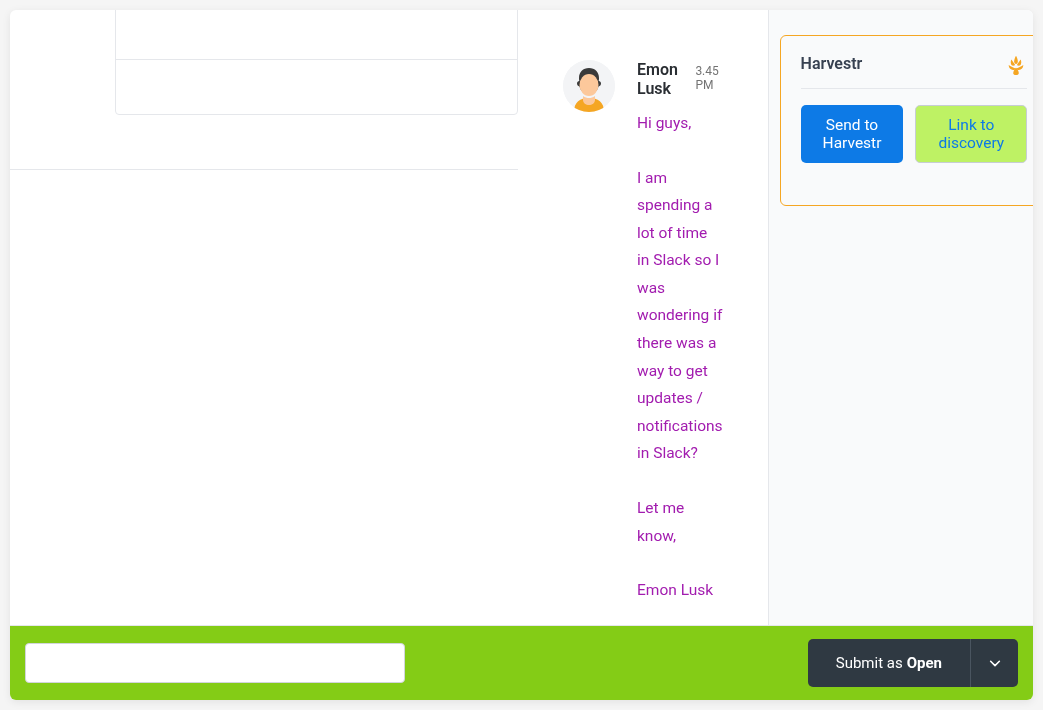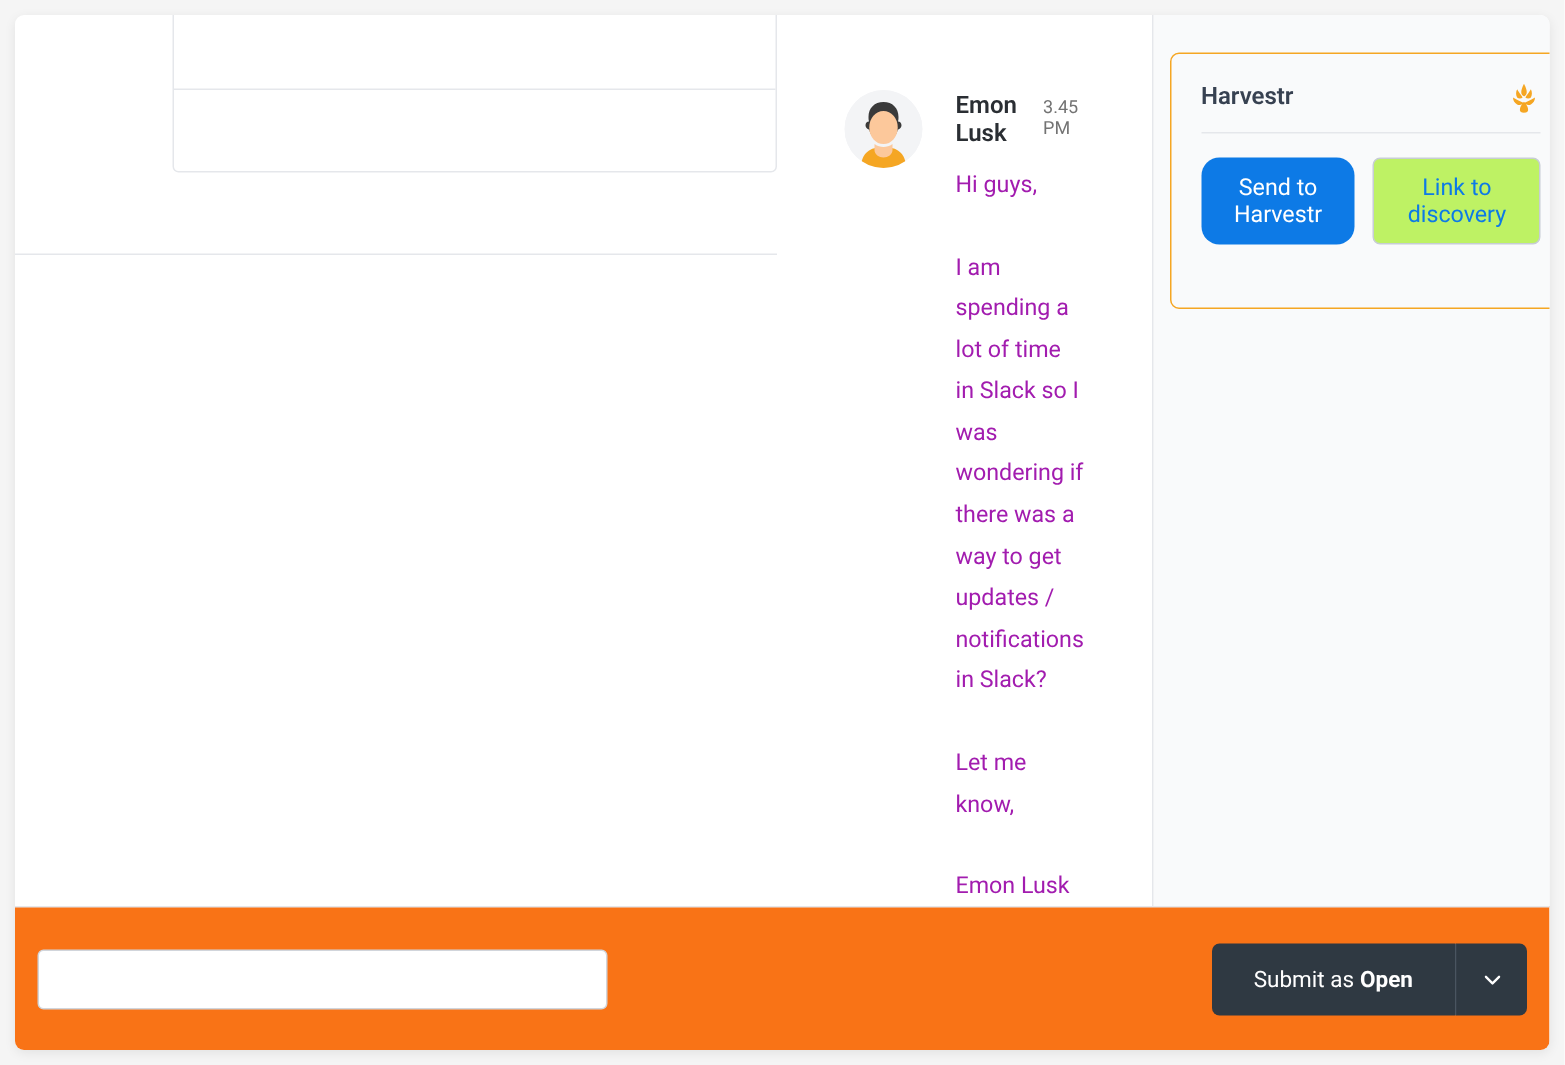--- a/index.html
+++ b/index.html
@@ -143,35 +143,34 @@
       border-radius: 5px;
       font-size: 15.5px;
       font-weight: 400;
       cursor: pointer;
       border: none;
       font-family: inherit;
     }
     .btn-primary {
       background: #0d7ae6;
       color: #fff;
-      border-radius: 12px;
     }
     .btn-secondary {
       background: #bef264;
       color: #0d7ae6;
       border: 1px solid #c7cdd4;
     }
     .bottom-bar {
       position: absolute;
       bottom: 0;
       left: 0;
       right: 0;
-      height: 96px;
+      height: 75px;
       border-top: 1px solid #e5e7eb;
-      background: #f97316;
+      background: #84cc16;
       display: flex;
       align-items: center;
       justify-content: space-between;
       padding: 0 15px;
     }
     .bottom-input {
       width: 380px;
       height: 40px;
       border: 1px solid #d1d5db;
       border-radius: 4px;

